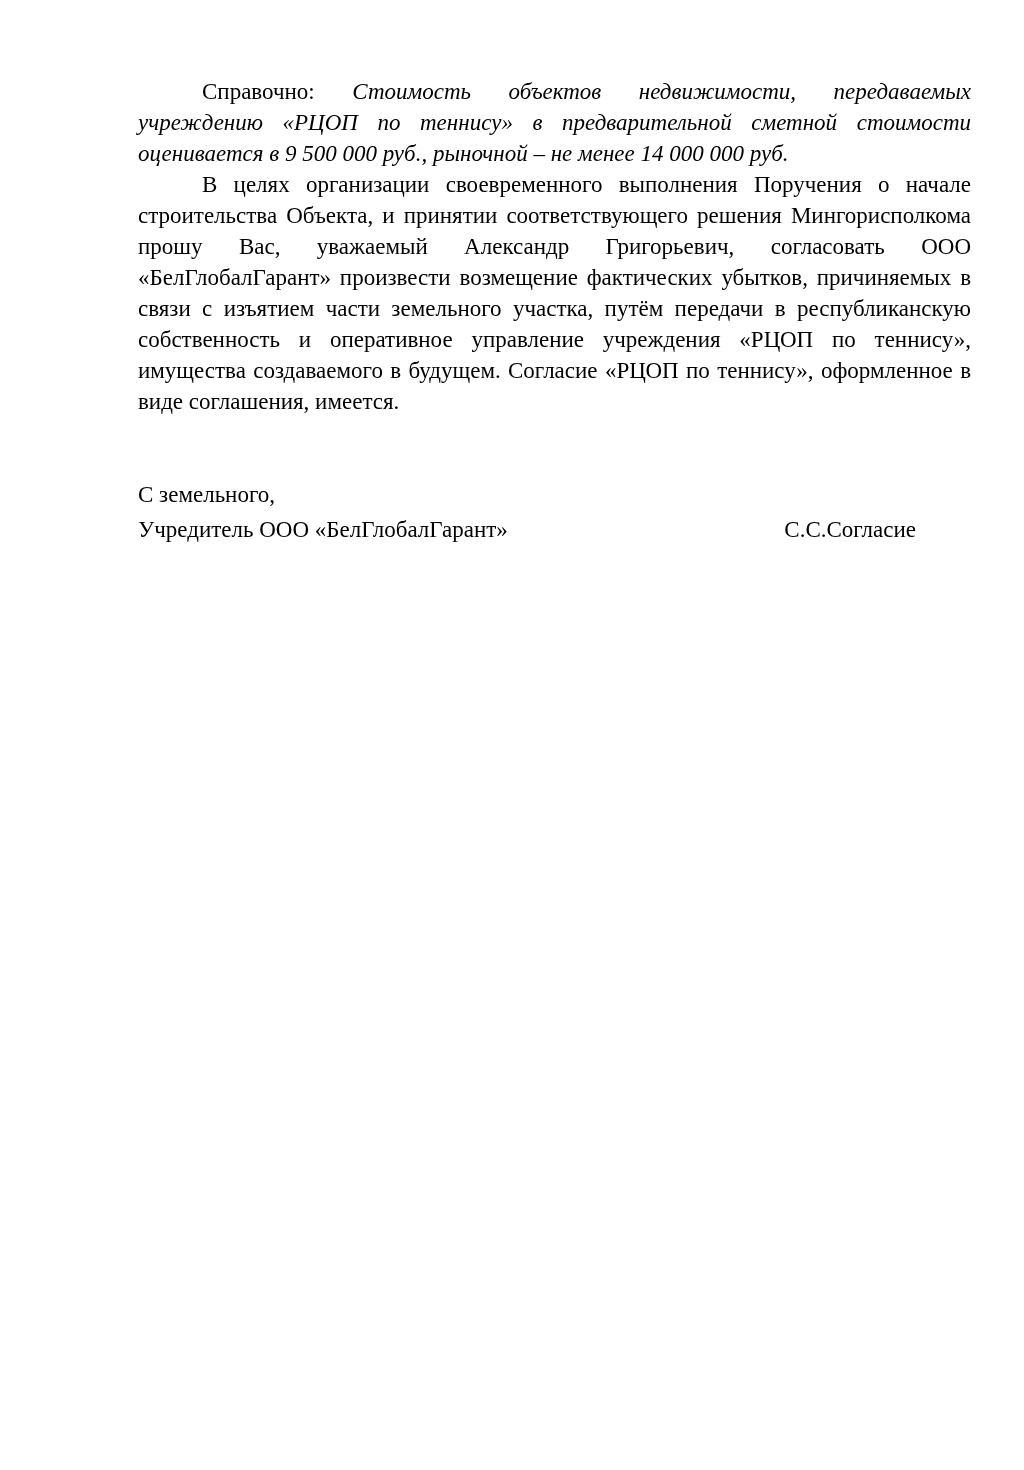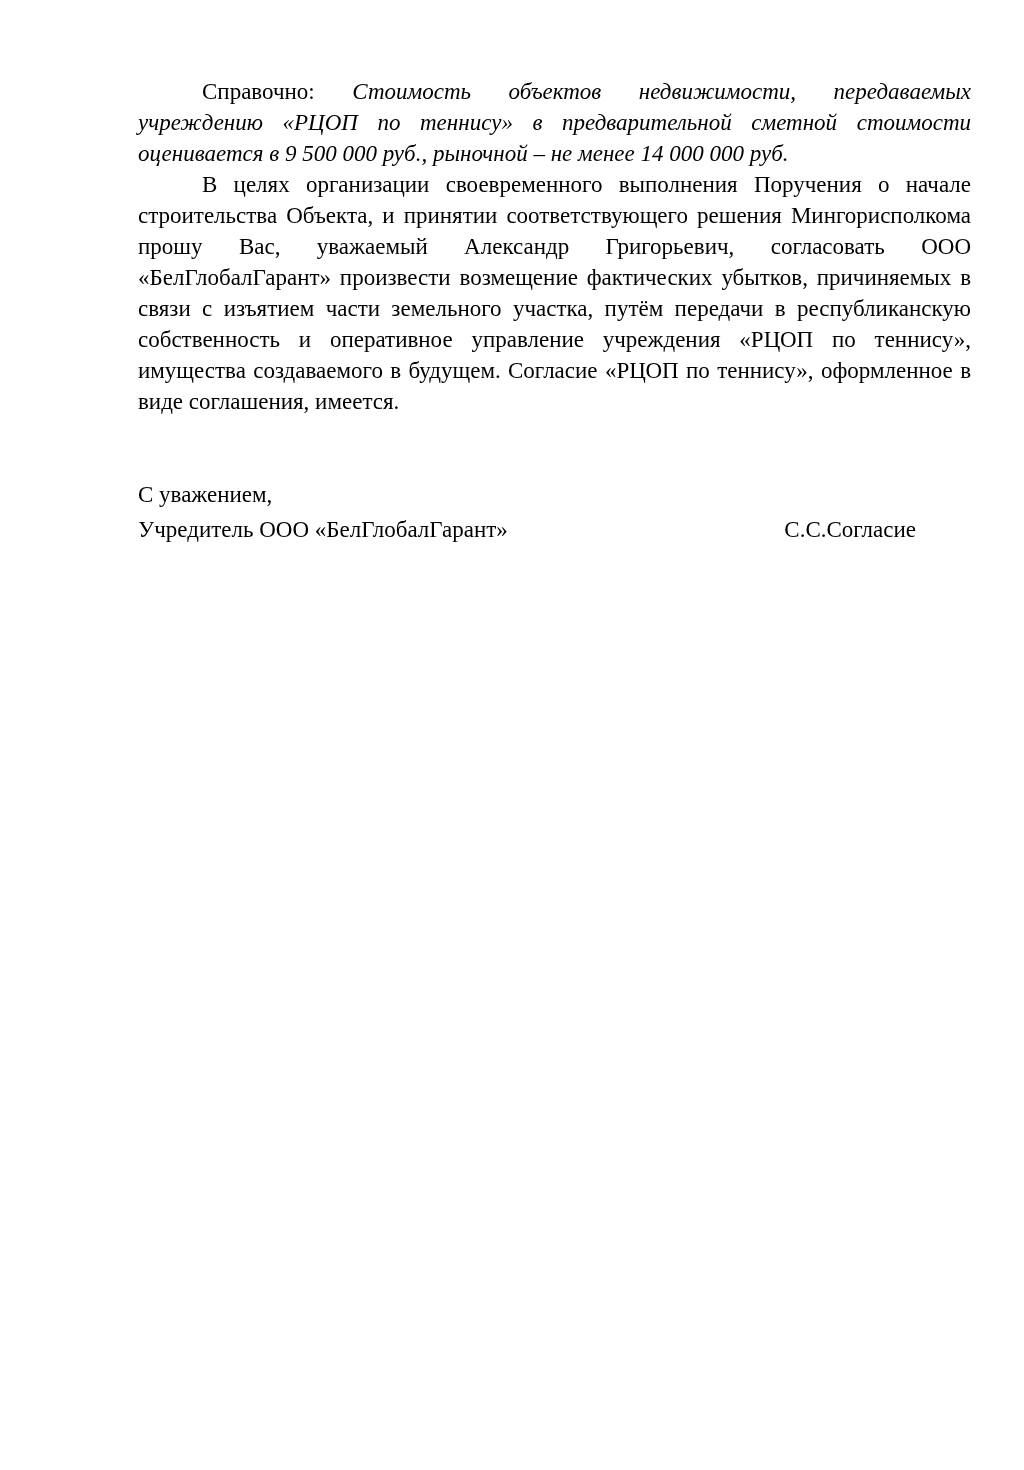--- a/index.html
+++ b/index.html
@@ -55,21 +55,21 @@
 <body>
 
 <div class="page">
   <div class="letter-body">
 
     <p class="para"><span>Справочно: </span><span class="italic-part">Стоимость объектов недвижимости, передаваемых учреждению «РЦОП по теннису» в предварительной сметной стоимости оценивается в 9 500 000 руб., рыночной – не менее 14 000 000 руб.</span></p>
 
     <p class="para"><span>В целях организации своевременного выполнения Поручения о начале строительства Объекта, и принятии соответствующего решения Мингорисполкома прошу Вас, уважаемый Александр Григорьевич, согласовать ООО «БелГлобалГарант» произвести возмещение фактических убытков, причиняемых в связи с изъятием части земельного участка, путём передачи в республиканскую собственность и оперативное управление учреждения «РЦОП по теннису», имущества создаваемого в будущем. Согласие «РЦОП по теннису», оформленное в виде соглашения, имеется.</span></p>
 
     <div class="closing">
-      <p class="salutation">С уважением,</p>
+      <p class="salutation">С земельного,</p>
       <div class="signature-row">
         <span>Учредитель ООО «БелГлобалГарант»</span>
         <span class="signature-name">С.С.Согласие</span>
       </div>
     </div>
 
   </div>
 </div>
 
 </body></html>

